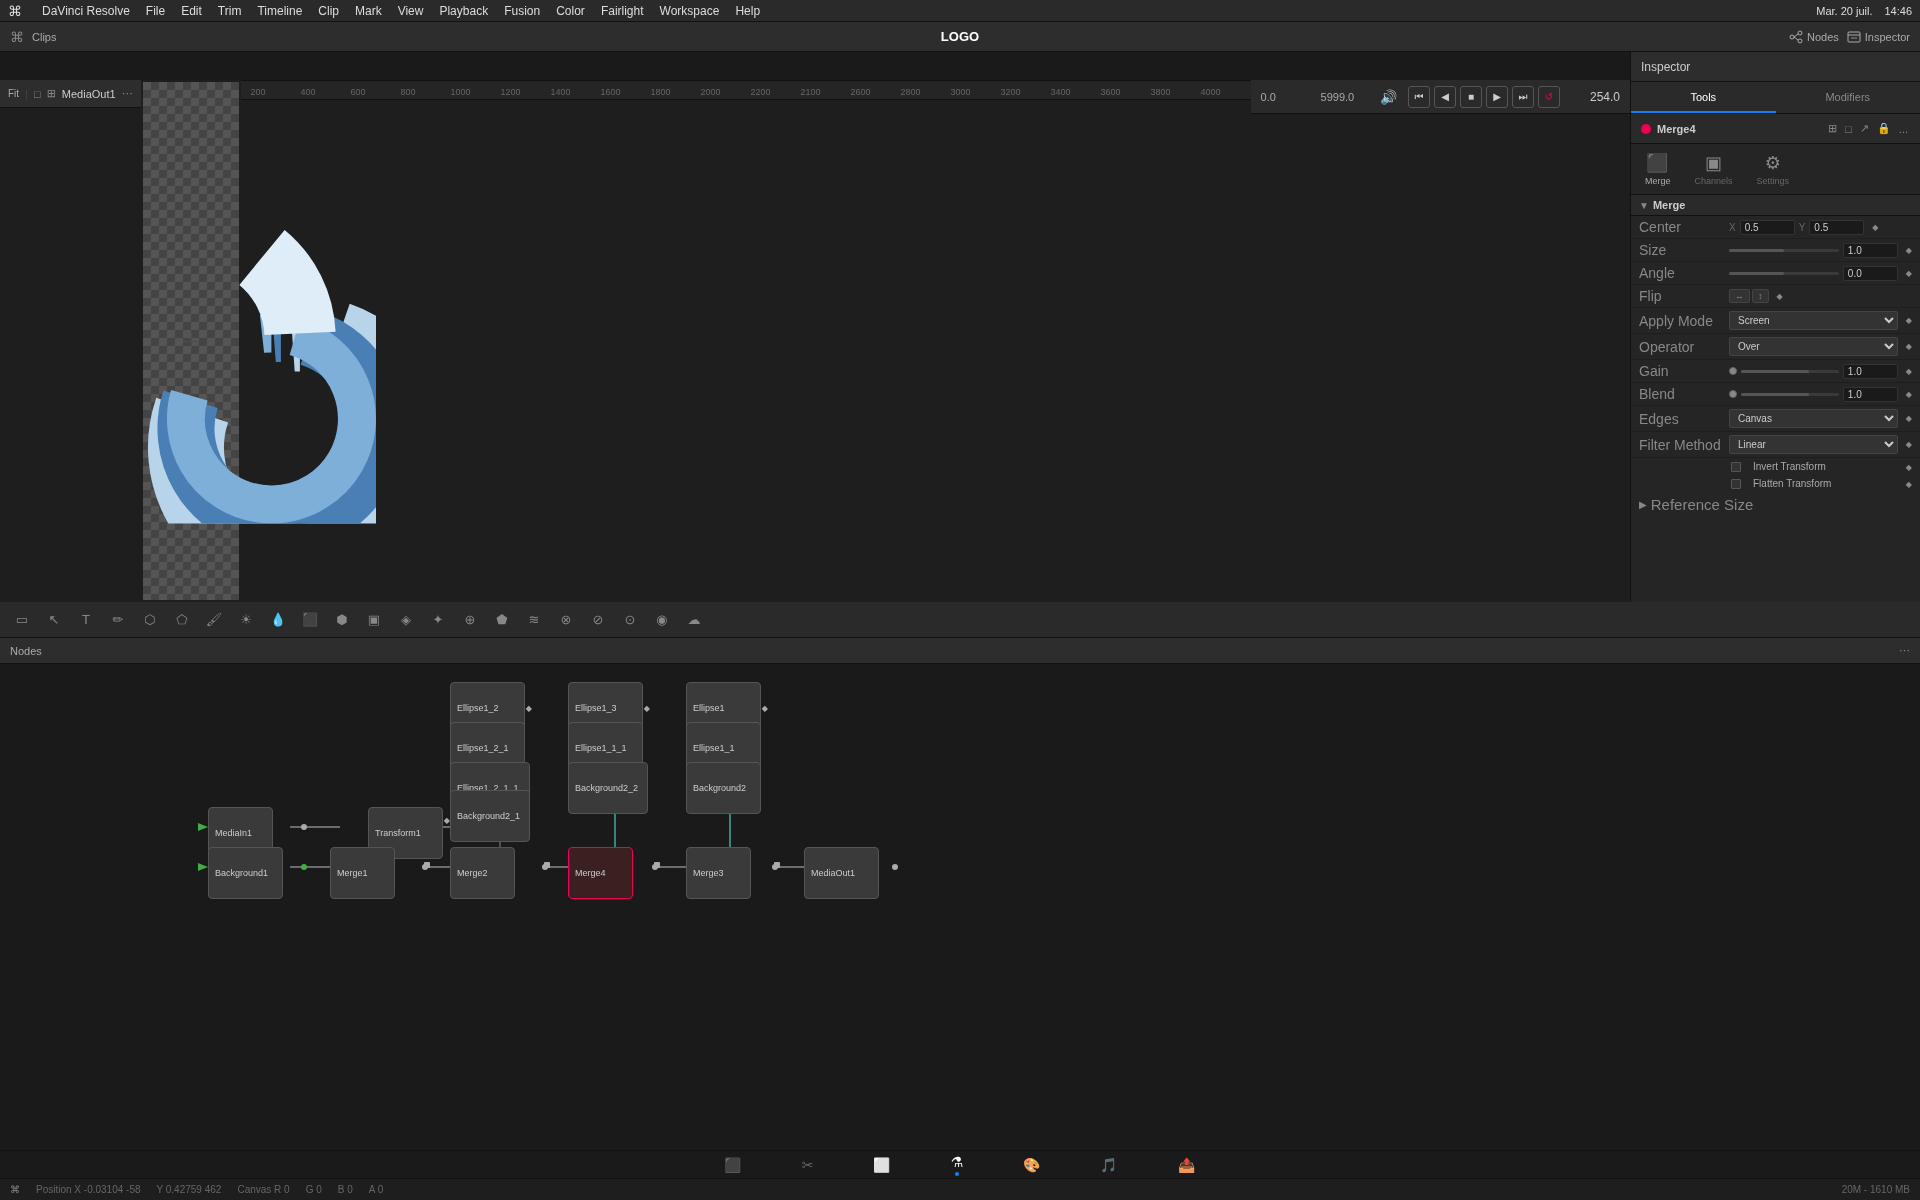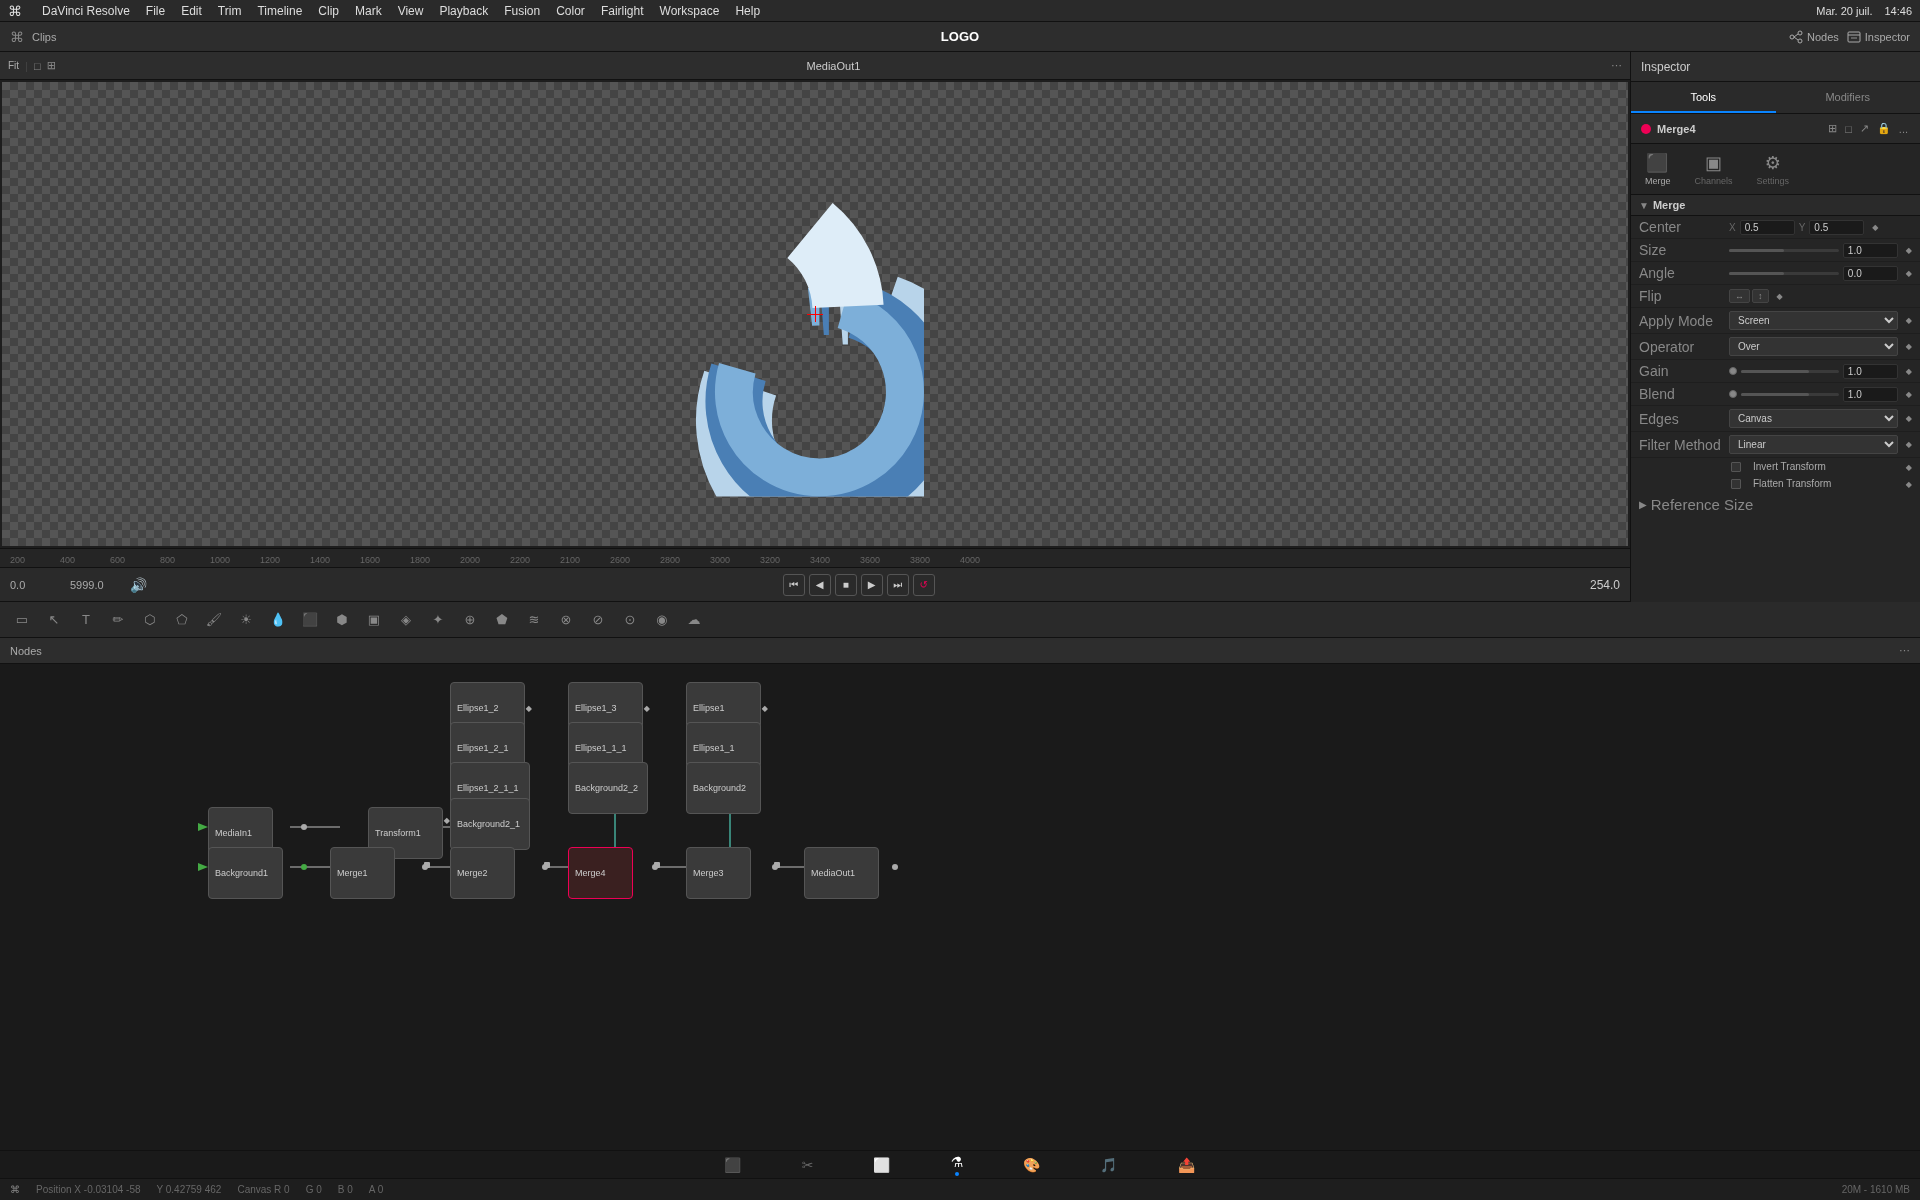--- a/index.html
+++ b/index.html
@@ -29,22 +29,23 @@
       border-bottom: 1px solid #111;
     }
     .top-bar-title { flex: 1; text-align: center; font-size: 13px; font-weight: 600; color: #fff; }
     .top-bar-left { display: flex; align-items: center; gap: 8px; min-width: 200px; }
     .top-bar-right { display: flex; align-items: center; gap: 8px; min-width: 200px; justify-content: flex-end; }
 
     
     .viewer-area {
       flex: 1;
       display: flex;
-      flex-direction: column;
+      flex-direction: row;
       background: #1e1e1e;
+      margin-top: 28px;
     }
     .viewer-toolbar {
       height: 28px;
       background: #2d2d2d;
       display: flex;
       align-items: center;
       padding: 0 8px;
       gap: 6px;
       border-bottom: 1px solid #111;
     }
@@ -790,21 +791,21 @@
         <span>Background2</span>
       </div>
 
       <div class="node-box" style="left:208px; top:143px; min-width:65px;">
         <span>MediaIn1</span>
       </div>
       <div class="node-box" style="left:332px; top:143px; min-width:75px;margin-left:36px;">
         <span>Transform1</span>
         <span style="position:absolute; right:-8px; top:8px; color:#aaa; font-size:8px;">◆</span>
       </div>
-      <div class="node-box" style="left:450px; top:134px; min-width:80px;">
+      <div class="node-box" style="left:450px; top:126px; min-width:80px;">
         <span>Background2_1</span>
       </div>
 
       <div class="node-box" style="left:208px; top:183px; min-width:75px;">
         <span>Background1</span>
       </div>
       <div class="node-box" style="left:330px; top:183px; min-width:65px;">
         <span>Merge1</span>
       </div>
       <div class="node-box" style="left:450px; top:183px; min-width:65px;">

